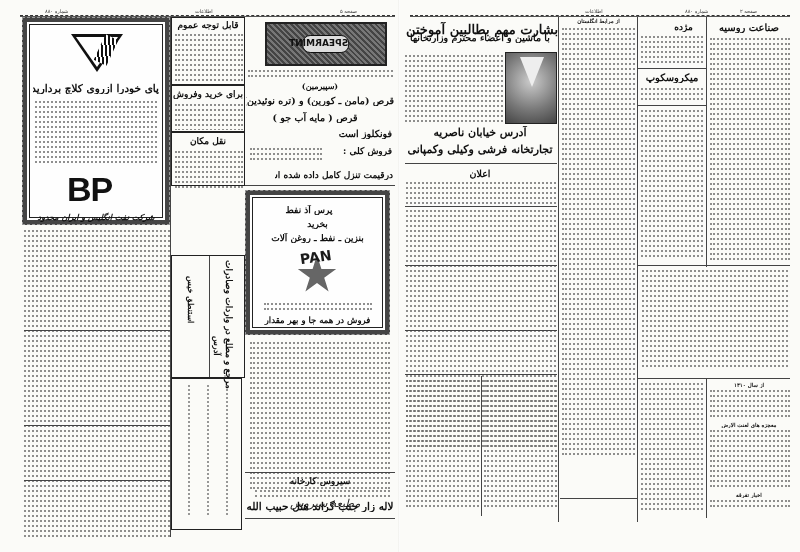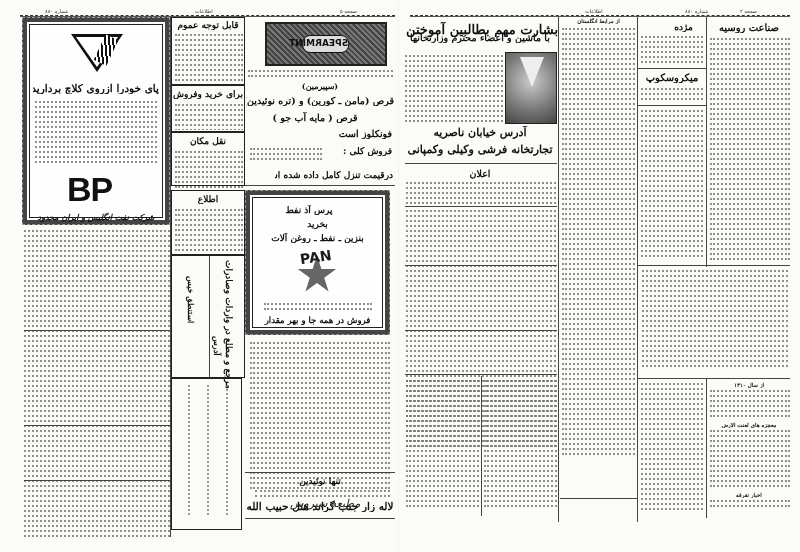--- a/index.html
+++ b/index.html
@@ -163,34 +163,20 @@
         <i></i>
         <i></i>
         <i></i>
         <i></i>
         <i></i>
         <i></i>
         <i></i>
         <i></i>
       </div>
   </div>
-  <div class="box" style="left:171px; top:190px; width:74px; height:65px;">
-    <div class="head" style="left:0; top:3px; width:72px; font-size:9px;">اطلاع</div>
-    <div class="txt" style="left:3px; top:18px; width:68px; height:44px;">
-        <i></i>
-        <i></i>
-        <i></i>
-        <i></i>
-        <i></i>
-        <i></i>
-        <i></i>
-        <i></i>
-        <i></i>
-      </div>
-  </div>
 
   <div class="box" style="left:171px; top:255px; width:74px; height:123px;">
     <div class="col-line" style="left:37px; top:0; height:121px"></div>
     <div class="vtext" style="left:52px; top:4px;">مرجع و مطلع در واردات وصادرات</div>
     <div class="vtext" style="left:40px; top:80px; font-size:8px;">آدرس</div>
     <div class="vtext" style="left:14px; top:20px; font-size:8px;">استنطق خیس</div>
   </div>
   <div class="box" style="left:171px; top:378px; width:71px; height:152px;">
     <div class="txt" style="left:4px; top:6px; width:62px; height:140px; writing-mode: vertical-rl;"><i style="width:1px;height:130px;border-top:none;border-left:2px dotted #777;margin:0 3px 0 0;display:inline-block"></i><i style="width:1px;height:130px;border-top:none;border-left:2px dotted #777;margin:0 3px 0 0;display:inline-block"></i><i style="width:1px;height:130px;border-top:none;border-left:2px dotted #777;margin:0 3px 0 0;display:inline-block"></i></div>
   </div>
@@ -254,21 +240,21 @@
       <i></i>
       <i></i>
       <i></i>
       <i></i>
       <i></i>
       <i></i>
       <i></i>
       <i></i>
   </div>
   <div class="h-line" style="left:245px; top:472px; width:150px"></div>
-  <div class="head" style="left:245px; top:476px; width:150px; font-size:9px;">تنها نوئیدین</div>
+  <div class="head" style="left:245px; top:476px; width:150px; font-size:9px;">سیروس کارخانه</div>
   <div class="txt" style="left:255px; top:490px; width:135px; height:8px;">
       <i></i>
       <i></i>
     </div>
   <div class="head" style="left:245px; top:500px; width:150px; font-size:10.5px;">لاله زار جنب گراند هتل حبیب الله</div>
   <div class="h-line" style="left:245px; top:518px; width:150px"></div>
   <div class="sig" style="left:290px; top:497px;">مطبعه سیروس</div>
 </div>
 
 <div class="gutter"></div>

